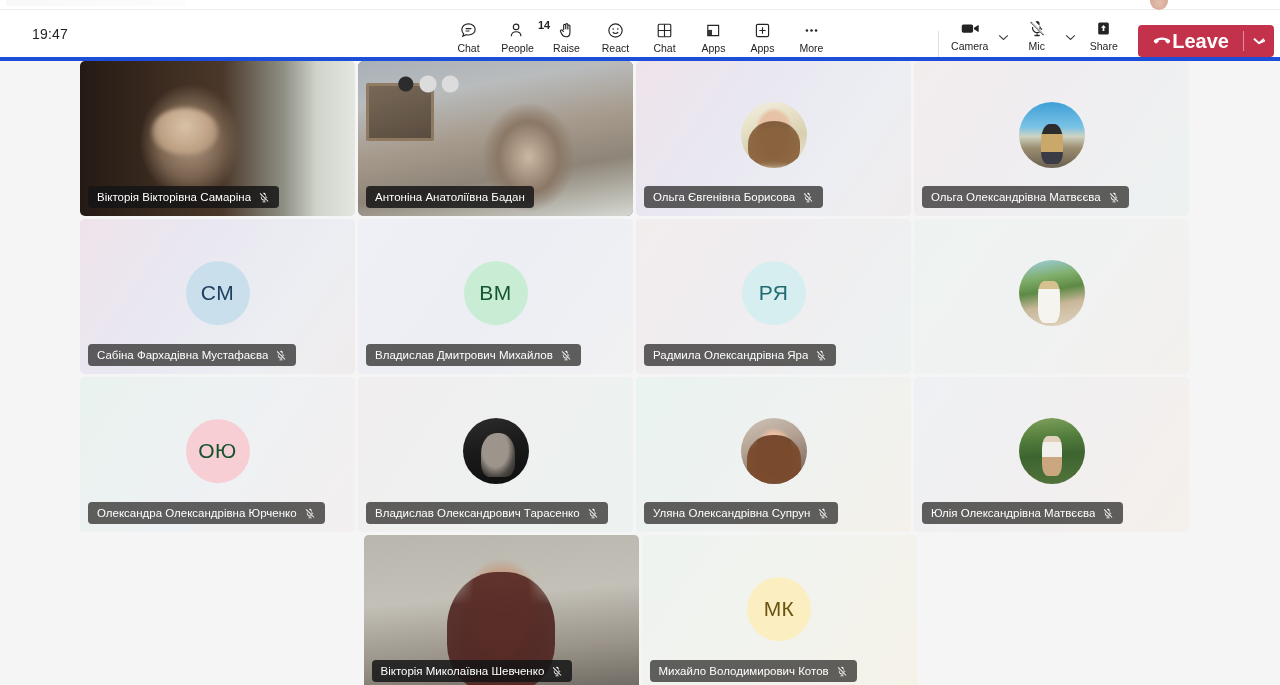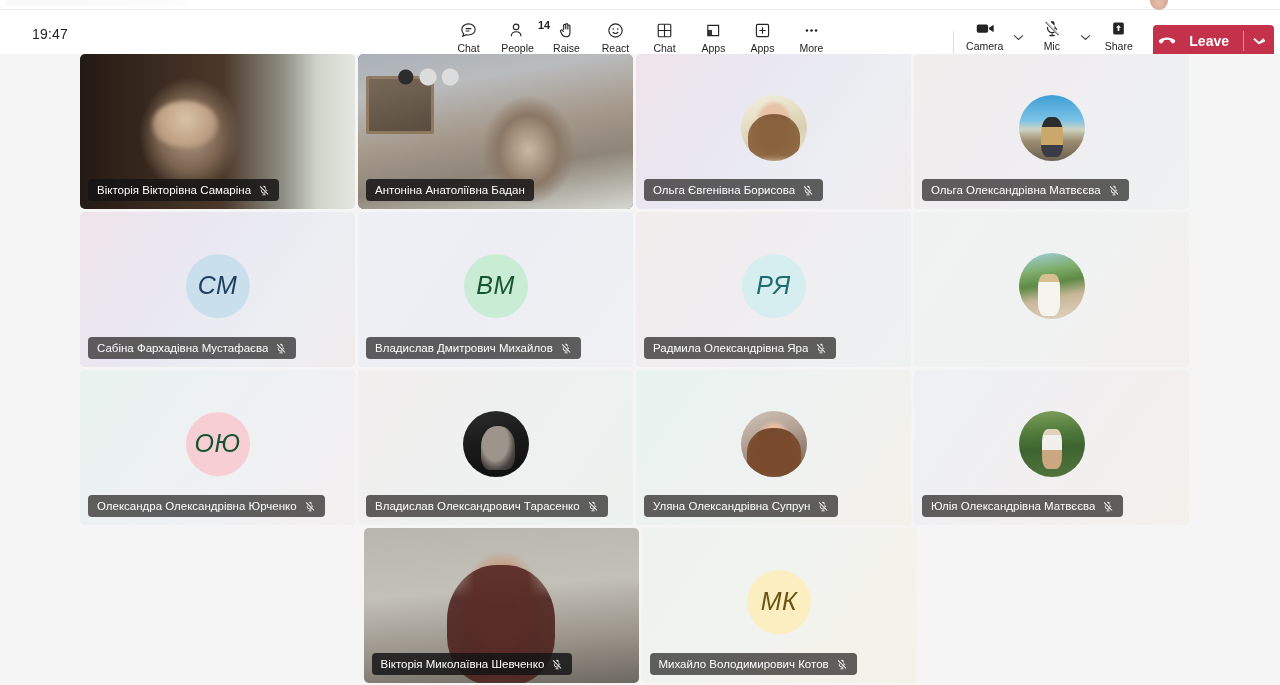--- a/index.html
+++ b/index.html
@@ -69,30 +69,30 @@
   .caret-btn {
     width: 18px; height: 40px; display: flex; align-items: center; justify-content: center;
     cursor: pointer; color: #424242; border-radius: 4px;
   }
   .leave-btn {
     display: flex; align-items: center; height: 32px;
     background: #c4314b; color: #ffffff; border-radius: 4px;
     margin-left: 10px; margin-right: 0; cursor: pointer; overflow: hidden;
   }
   .leave-main {
-    display: flex; align-items: center; gap: 12px;
-    padding: 0 14px 0 4px; height: 100%;
-    font-size: 14px; font-weight: bold;
+    display: flex; align-items: center; gap: 0;
+    padding: 0 14px 0 14px; height: 100%;
+    font-size: 20px; font-weight: bold;
   }
   .leave-sep { width: 1px; height: 20px; background: rgba(255,255,255,.45); }
   .leave-caret { display: flex; align-items: center; justify-content: center; width: 30px; height: 100%; }
 
   
   .stage {
-    position: absolute; top: 54px; left: 0;
+    position: absolute; top: 61px; left: 0;
     width: 1280px; height: 624px;
     background: #f5f5f5;
     padding: 0 80px;
   }
   .grid-row {
     display: flex; gap: 3px; margin-bottom: 3px;
     height: 155px; justify-content: flex-start;
   }
   .grid-row.centered { justify-content: center; }
 
@@ -159,21 +159,21 @@
   .bg-f { background: linear-gradient(125deg,#f1eeee 0%,#eef1f0 55%,#ecf2ef 100%); }
   .bg-g { background: linear-gradient(125deg,#e9f3f0 0%,#eef2f1 45%,#f4f1ea 100%); }
   .bg-h { background: linear-gradient(125deg,#eef1f4 0%,#f1eff0 50%,#f4f0eb 100%); }
   .bg-j { background: linear-gradient(125deg,#eef3ef 0%,#f2f3ee 55%,#f5f2e8 100%); }
 
   .avatar-circle {
     position: absolute; left: 50%; top: 50%;
     transform: translate(-50%,-56%);
     width: 64px; height: 64px; border-radius: 50%;
     display: flex; align-items: center; justify-content: center;
-    font-size: 25px; letter-spacing: .5px; font-style: italic;
+    font-size: 21px; letter-spacing: .5px;
   }
   .avatar-photo {
     position: absolute; left: 50%; top: 50%;
     transform: translate(-50%,-56%);
     width: 66px; height: 66px; border-radius: 50%;
     overflow: hidden;
   }
   .ph { position:absolute; inset:0; }
   .ph-borisova { background: radial-gradient(ellipse 24px 30px at 50% 44%, #e8c2a4 0 62%, rgba(232,194,164,0) 80%),
       linear-gradient(160deg,#f2efe2 0%,#e8e2c9 30%,#d8cfae 60%,#efeadd 100%); }

